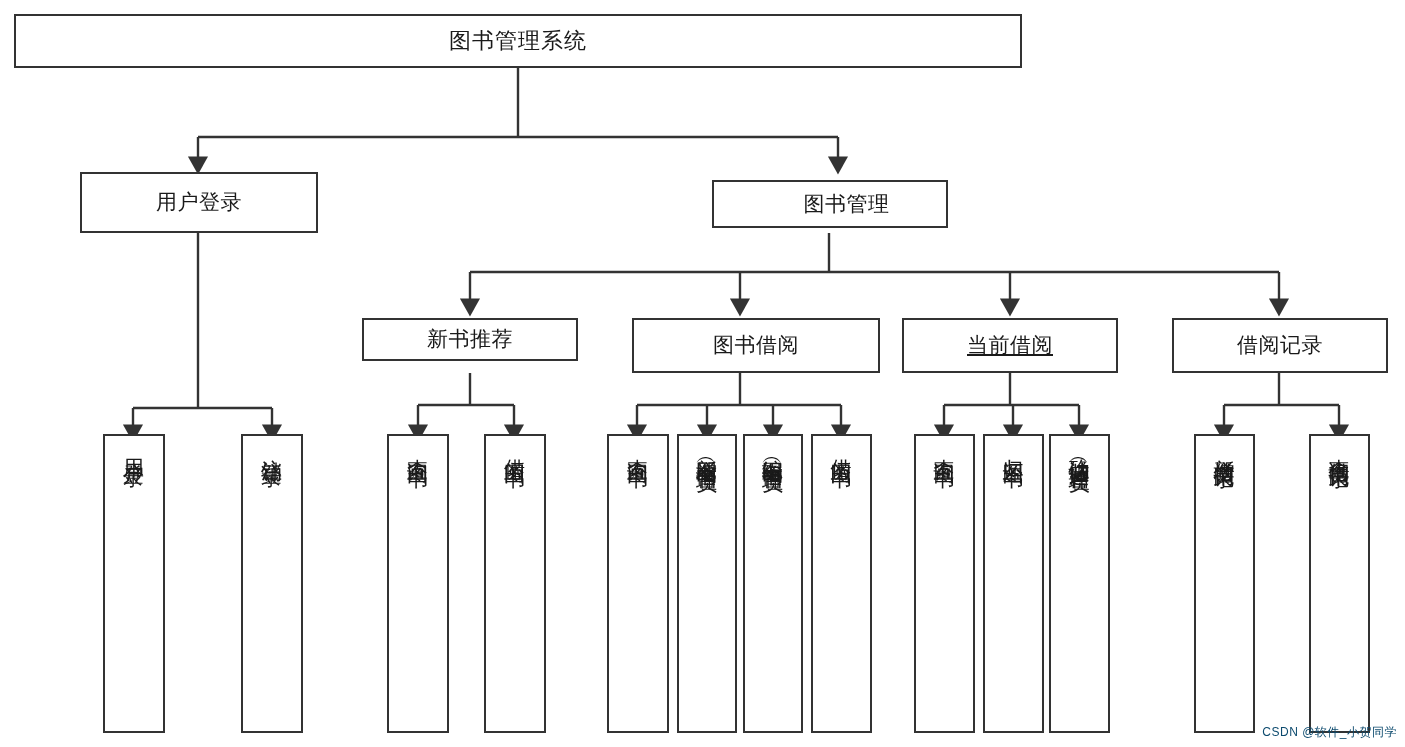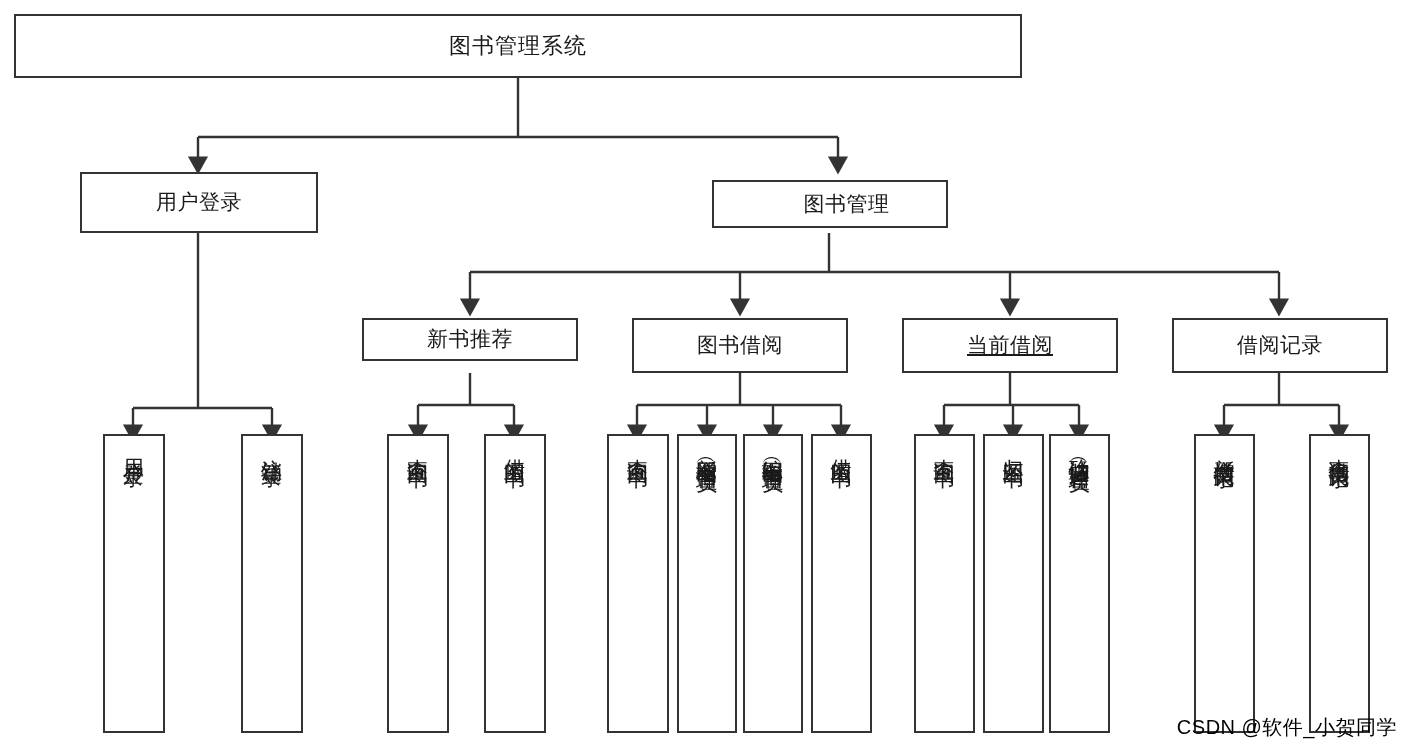--- a/index.html
+++ b/index.html
@@ -65,22 +65,22 @@
   .node.vertical.tall .label {
     letter-spacing: 2px;
   }
   .node.vertical.long .label {
     padding-top: 0;
   }
   #watermark {
     position: absolute;
     right: 8px;
     bottom: 6px;
-    font-size: 20px;
-    color: #000000;
+    font-size: 12px;
+    color: #0c4a6e;
     letter-spacing: 0.5px;
     white-space: nowrap;
   }
 </style>
 </head>
 <body>
 
 <div id="diagram-root">
 
   <svg id="edge-layer" viewBox="0 0 1405 747" width="1405" height="747" xmlns="http://www.w3.org/2000/svg">
@@ -126,35 +126,35 @@
       <path d="M1013,405 L1013,428" marker-end="url(#arrow)"></path>
       <path d="M1079,405 L1079,428" marker-end="url(#arrow)"></path>
 
       <path d="M1279,373 L1279,405"></path>
       <path d="M1224,405 L1339,405"></path>
       <path d="M1224,405 L1224,428" marker-end="url(#arrow)"></path>
       <path d="M1339,405 L1339,428" marker-end="url(#arrow)"></path>
     </g>
   </svg>
 
-  <div class="node root horizontal" style="left:14px; top:14px; width:1008px; height:64px;">
+  <div class="node root horizontal" style="left:14px; top:14px; width:1008px; height:54px;">
     <span class="label">图书管理系统</span>
   </div>
 
   <div class="node horizontal" style="left:80px; top:172px; width:238px; height:61px;">
     <span class="label">用户登录</span>
   </div>
   <div class="node horizontal" style="left:712px; top:180px; width:236px; height:48px;padding-left:33px;">
     <span class="label">图书管理</span>
   </div>
 
   <div class="node horizontal" style="left:362px; top:318px; width:216px; height:43px;">
     <span class="label">新书推荐</span>
   </div>
-  <div class="node horizontal" style="left:632px; top:318px; width:216px; height:55px;">
+  <div class="node horizontal" style="left:632px; top:318px; width:248px; height:55px;">
     <span class="label">图书借阅</span>
   </div>
   <div class="node horizontal" style="left:902px; top:318px; width:216px; height:55px;text-decoration:underline;">
     <span class="label">当前借阅</span>
   </div>
   <div class="node horizontal" style="left:1172px; top:318px; width:216px; height:55px;">
     <span class="label">借阅记录</span>
   </div>
 
   <div class="node vertical" style="left:103px; top:434px; width:62px; height:299px;">

